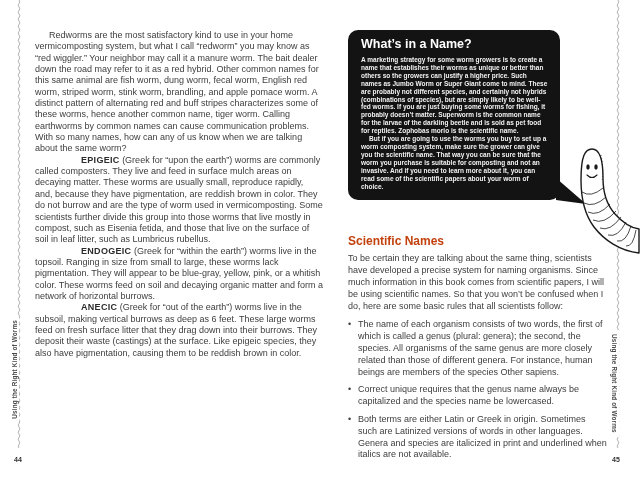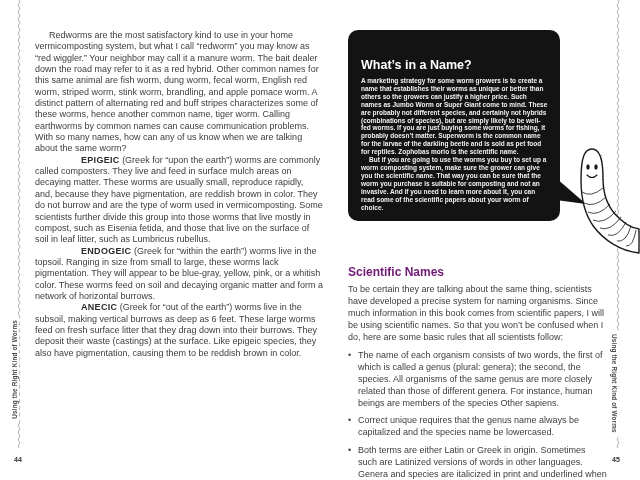--- a/index.html
+++ b/index.html
@@ -22,34 +22,34 @@
   .i{}
 
   
   .right-col{
     position:absolute;left:348px;top:30px;width:259px;
     font-size:9px;line-height:11.8px;color:#3d3d3d;
   }
   .callout{
     background:#131313;color:#ffffff;border-radius:10px;
     width:212px;box-sizing:border-box;
-    padding:27px 12px 10px 13px;margin-bottom:44px;
+    padding:6px 12px 10px 13px;margin-bottom:34px;
     position:relative;z-index:2;
   }
   .callout h2{
     margin:0 0 4px 0;font-size:12.5px;line-height:16px;color:#ffffff;
   }
   .callout p{
     margin:0;font-size:6.5px;line-height:7.9px;font-weight:bold;color:#f2f2f2;
   }
   .callout p.indent{text-indent:8px;}
   .callout-tail{position:absolute;left:552px;top:174px;z-index:1;}
 
   .sci h2{
-    margin:0 0 5px 0;font-size:12px;line-height:14px;color:#701a75;
+    margin:0 0 5px 0;font-size:12px;line-height:14px;color:#c2410c;
   }
   .sci p{margin:0;}
   .bullets{margin-top:7px;}
   .bullet{display:flex;margin-bottom:6px;}
   .bullet .dot{width:10px;flex:0 0 10px;color:#3d3d3d;}
   .bullet p{flex:1;}
 
   
   .wave{position:absolute;width:6px;overflow:visible;}
   .side-label{

